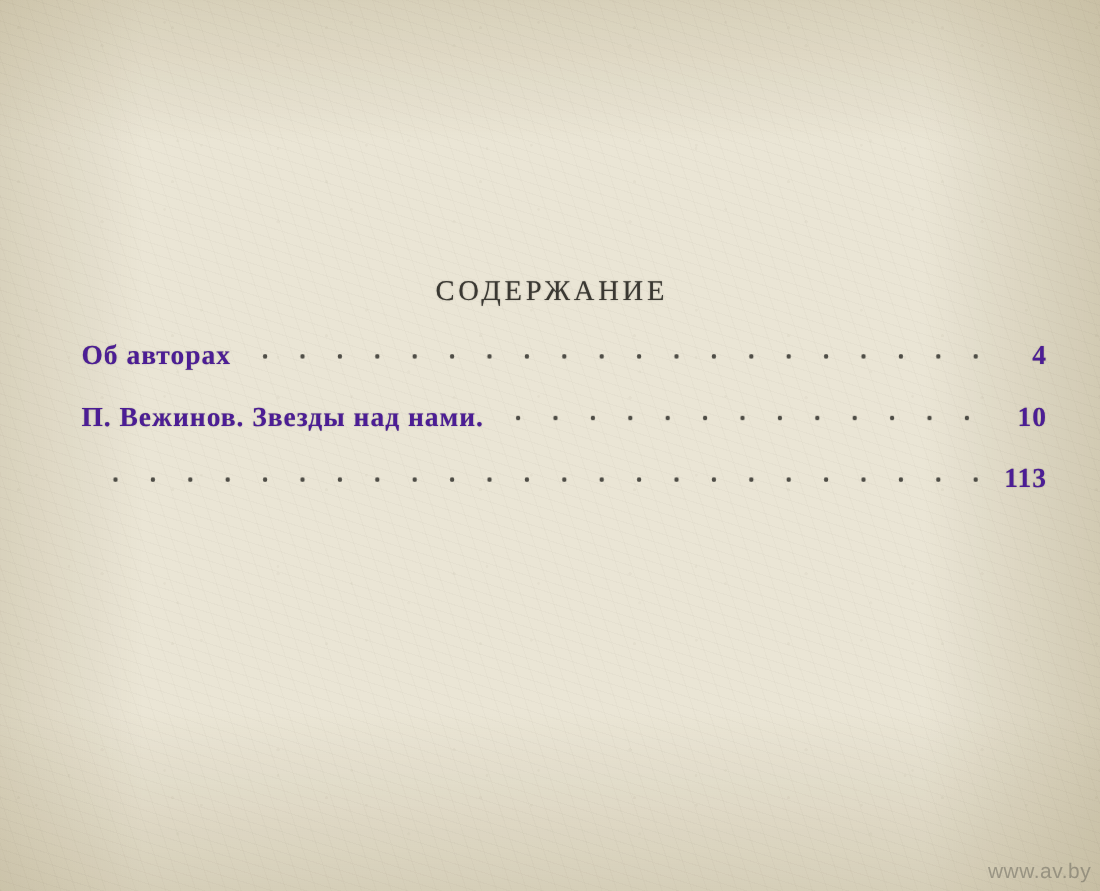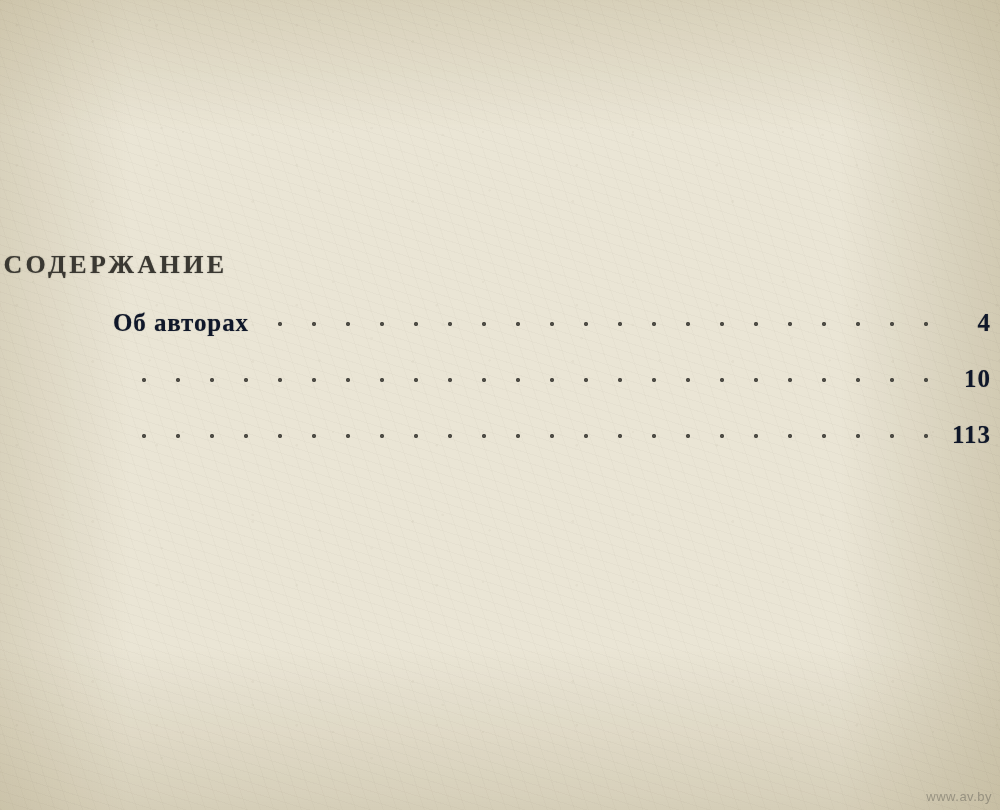--- a/index.html
+++ b/index.html
@@ -67,46 +67,46 @@
     width: 1000px;
     height: 810px;
     z-index: 3;
   }
 
   .toc-title {
     position: absolute;
     left: 0;
     top: 250px;
     width: 1000px;
+    text-align: center;
     font-size: 26px;
     letter-spacing: 3.4px;
     color: #3a3832;
-    font-weight: 700;
+    font-weight: 400;
     text-indent: 3.4px;
     text-shadow: 0 0 1.2px rgba(58,56,50,0.55);
   }
 
   .toc-list {
     position: absolute;
     left: 74px;
     top: 306px;
     width: 878px;
   }
 
   .toc-row {
     display: flex;
     align-items: baseline;
     width: 100%;
     height: 56px;
-    color: #0f172a;
+    color: #4c1d95;
     font-size: 25px;
     font-weight: 700;
     letter-spacing: 0.9px;
     text-shadow: 0 0 1.1px rgba(60,58,51,0.5);
-    margin-left: 39px;
   }
 
   .toc-label {
     white-space: nowrap;
     flex: 0 0 auto;
   }
 
   .toc-leader {
     flex: 1 1 auto;
     position: relative;
@@ -134,21 +134,21 @@
     letter-spacing: 1px;
   }
 
   
   .watermark {
     position: absolute;
     right: 8px;
     bottom: 6px;
     z-index: 5;
     font-family: "Liberation Sans", "DejaVu Sans", sans-serif;
-    font-size: 13px;
+    font-size: 19px;
     letter-spacing: 0.5px;
     color: rgba(120,116,104,0.62);
     user-select: none;
   }
 </style>
 </head>
 <body>
 
 <div id="page">
   <div id="content">
@@ -157,20 +157,21 @@
 
     <div class="toc-list">
 
       <div class="toc-row">
         <span class="toc-label">Об авторах</span>
         <span class="toc-leader"></span>
         <span class="toc-page">4</span>
       </div>
 
       <div class="toc-row">
+        <span class="toc-label">П. Вежинов. Звезды над нами.</span>
         <span class="toc-leader"></span>
         <span class="toc-page">10</span>
       </div>
 
       <div class="toc-row">
         <span class="toc-leader"></span>
         <span class="toc-page">113</span>
       </div>
 
     </div>

